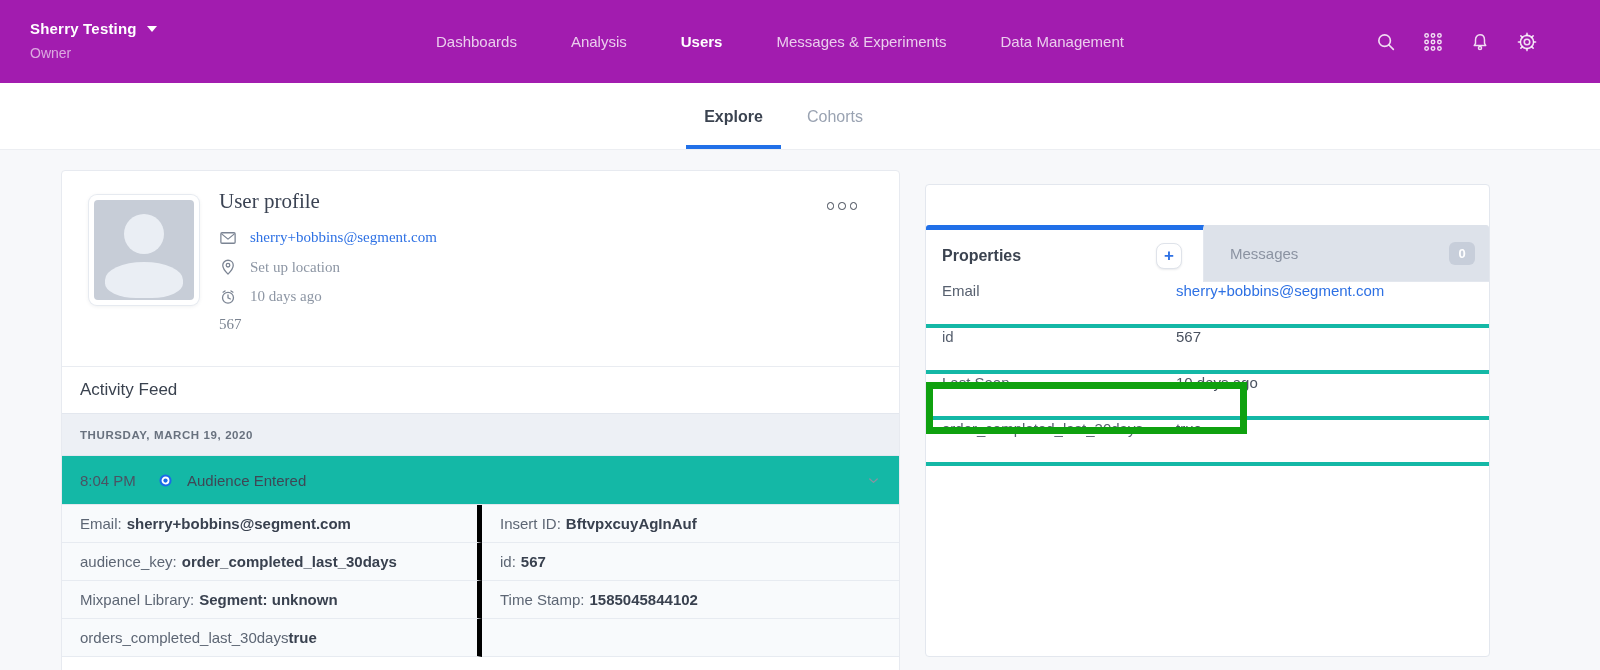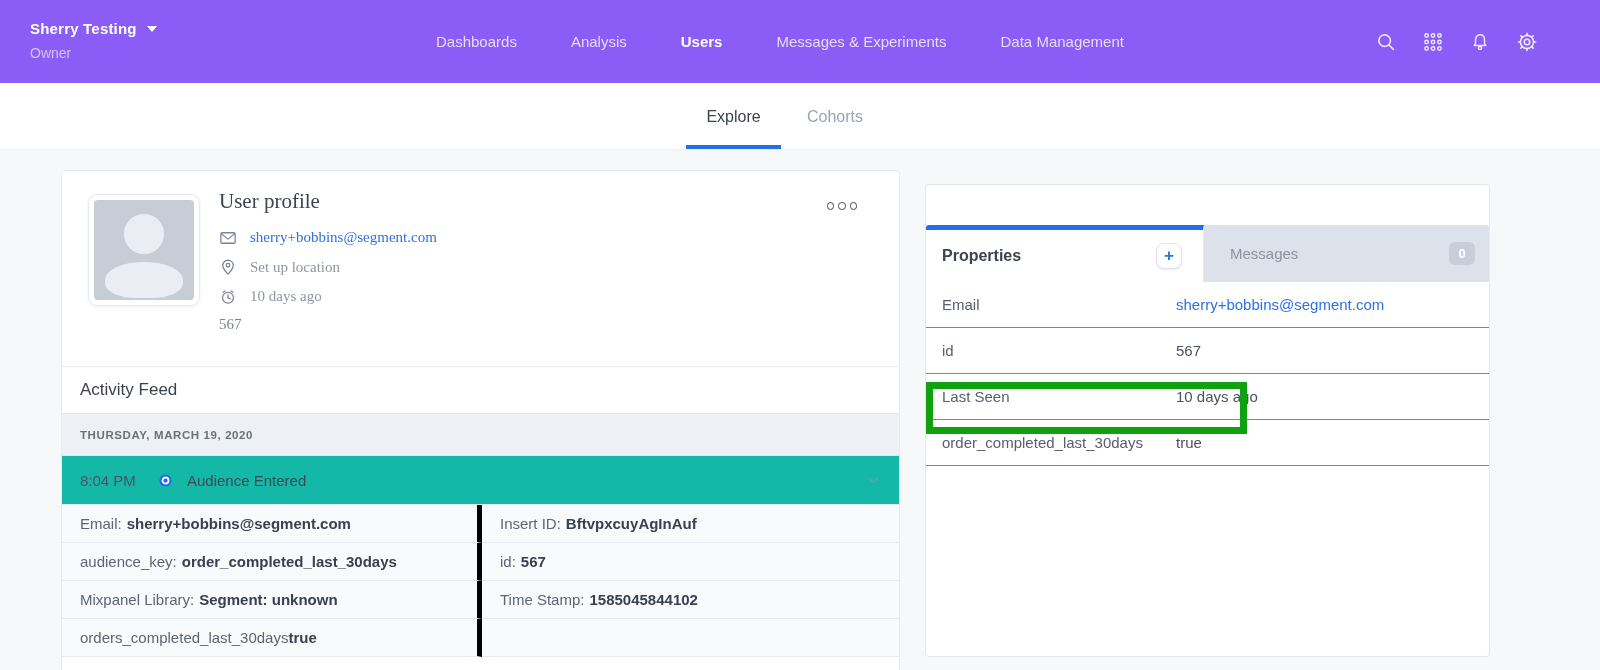--- a/index.html
+++ b/index.html
@@ -2,21 +2,21 @@
 <html><head>
 <meta charset="utf-8">
 <style>
   * { margin:0; padding:0; box-sizing:border-box; }
   html,body { width:1600px; height:670px; overflow:hidden;
     font-family:"Liberation Sans", sans-serif; background:#f7f8fa; }
   .page { position:relative; width:1600px; height:670px; }
 
   
   .topnav { position:absolute; left:0; top:0; width:1600px; height:108px;
-    background:#8b5cf6; color:#fff; }
+    background:#a21caf; color:#fff; }
   .workspace { position:absolute; left:30px; top:20px; cursor:pointer; }
   .workspace-name-row { display:flex; align-items:center; gap:10px; }
   .workspace-name { font-size:15px; font-weight:700; letter-spacing:.2px; }
   .caret-down { width:0; height:0; border-left:5.5px solid transparent;
     border-right:5.5px solid transparent; border-top:6.5px solid #ffffff; }
   .workspace-role { margin-top:8px; font-size:14px; color:rgba(255,255,255,.62); }
   .nav-items { position:absolute; left:436px; top:0; height:83px;
     display:flex; align-items:center; gap:54px; }
   .nav-item { font-size:15px; color:rgba(255,255,255,.78); cursor:pointer; white-space:nowrap; }
   .nav-item.active { color:#ffffff; font-weight:700; }
@@ -24,21 +24,21 @@
     display:flex; align-items:center; gap:25px; }
   .nav-icon { width:22px; height:22px; color:rgba(255,255,255,.85); cursor:pointer;
     display:flex; align-items:center; justify-content:center; }
   .nav-icon svg { width:22px; height:22px; }
 
   
   .tabbar { position:absolute; left:0; top:83px; width:1600px; height:67px;
     background:#ffffff; border-bottom:1px solid #eceef2; }
   .tab-explore { position:absolute; left:686px; top:0; width:95px; height:67px;
     display:flex; align-items:center; justify-content:center;
-    font-size:16px; color:#3b4350; font-weight:400; cursor:pointer; }
+    font-size:16px; color:#3b4350; font-weight:700; cursor:pointer; }
   .tab-underline { position:absolute; left:686px; bottom:0; width:95px; height:4.5px;
     background:#2170e8; }
   .tab-cohorts { position:absolute; left:795px; top:0; width:80px; height:67px;
     display:flex; align-items:center; justify-content:center;
     font-size:16px; color:#9aa3b2; cursor:pointer; }
 
   
   .card-left { position:absolute; left:61px; top:170px; width:839px; height:530px;
     background:#ffffff; border:1px solid #e7eaf0; border-radius:4px; }
   .profile-header { position:relative; height:195px;font-family:Liberation Serif, serif; }
@@ -98,22 +98,22 @@
     background:#fff; border:1px solid #dfe3ea; border-radius:8px;
     box-shadow:0 1px 2px rgba(40,50,70,.10); color:#2e71e4; font-size:17px; font-weight:600;
     display:flex; align-items:center; justify-content:center; cursor:pointer; }
   .ptab-messages { position:relative; flex:1; height:57px; background:#dde2ea;
     border-bottom:1px solid #e3e7ee; border-radius:0 3px 0 0; cursor:pointer;
     display:flex; align-items:center; margin-top:0; }
   .ptab-messages-label { margin-left:26px; font-size:15px; color:#8b93a2; }
   .msg-badge { position:absolute; right:14px; top:17px; min-width:26px; height:23px;
     background:#c7ceda; border-radius:6px; color:#ffffff; font-size:13px; font-weight:700;
     display:flex; align-items:center; justify-content:center; padding:0 7px; }
-  .prow { position:relative; height:46px; border-bottom:1px solid #14b8a6;
-    display:flex; align-items:center; }
+  .prow { position:relative; height:46px; border-bottom:4px solid #14b8a6;
+    display:flex; }
   .prow-label { margin-left:16px; font-size:15px; color:#57606f; }
   .prow-value { position:absolute; left:250px; font-size:15px; color:#4a5260; }
   .prow-value.link { color:#2e71e4; cursor:pointer; }
 
   
   .green-annotation { position:absolute; left:926px; top:382px; width:321px; height:52px;
     border:7px solid #0fa10f; z-index:5; pointer-events:none; }
 </style>
 </head>
 <body>

